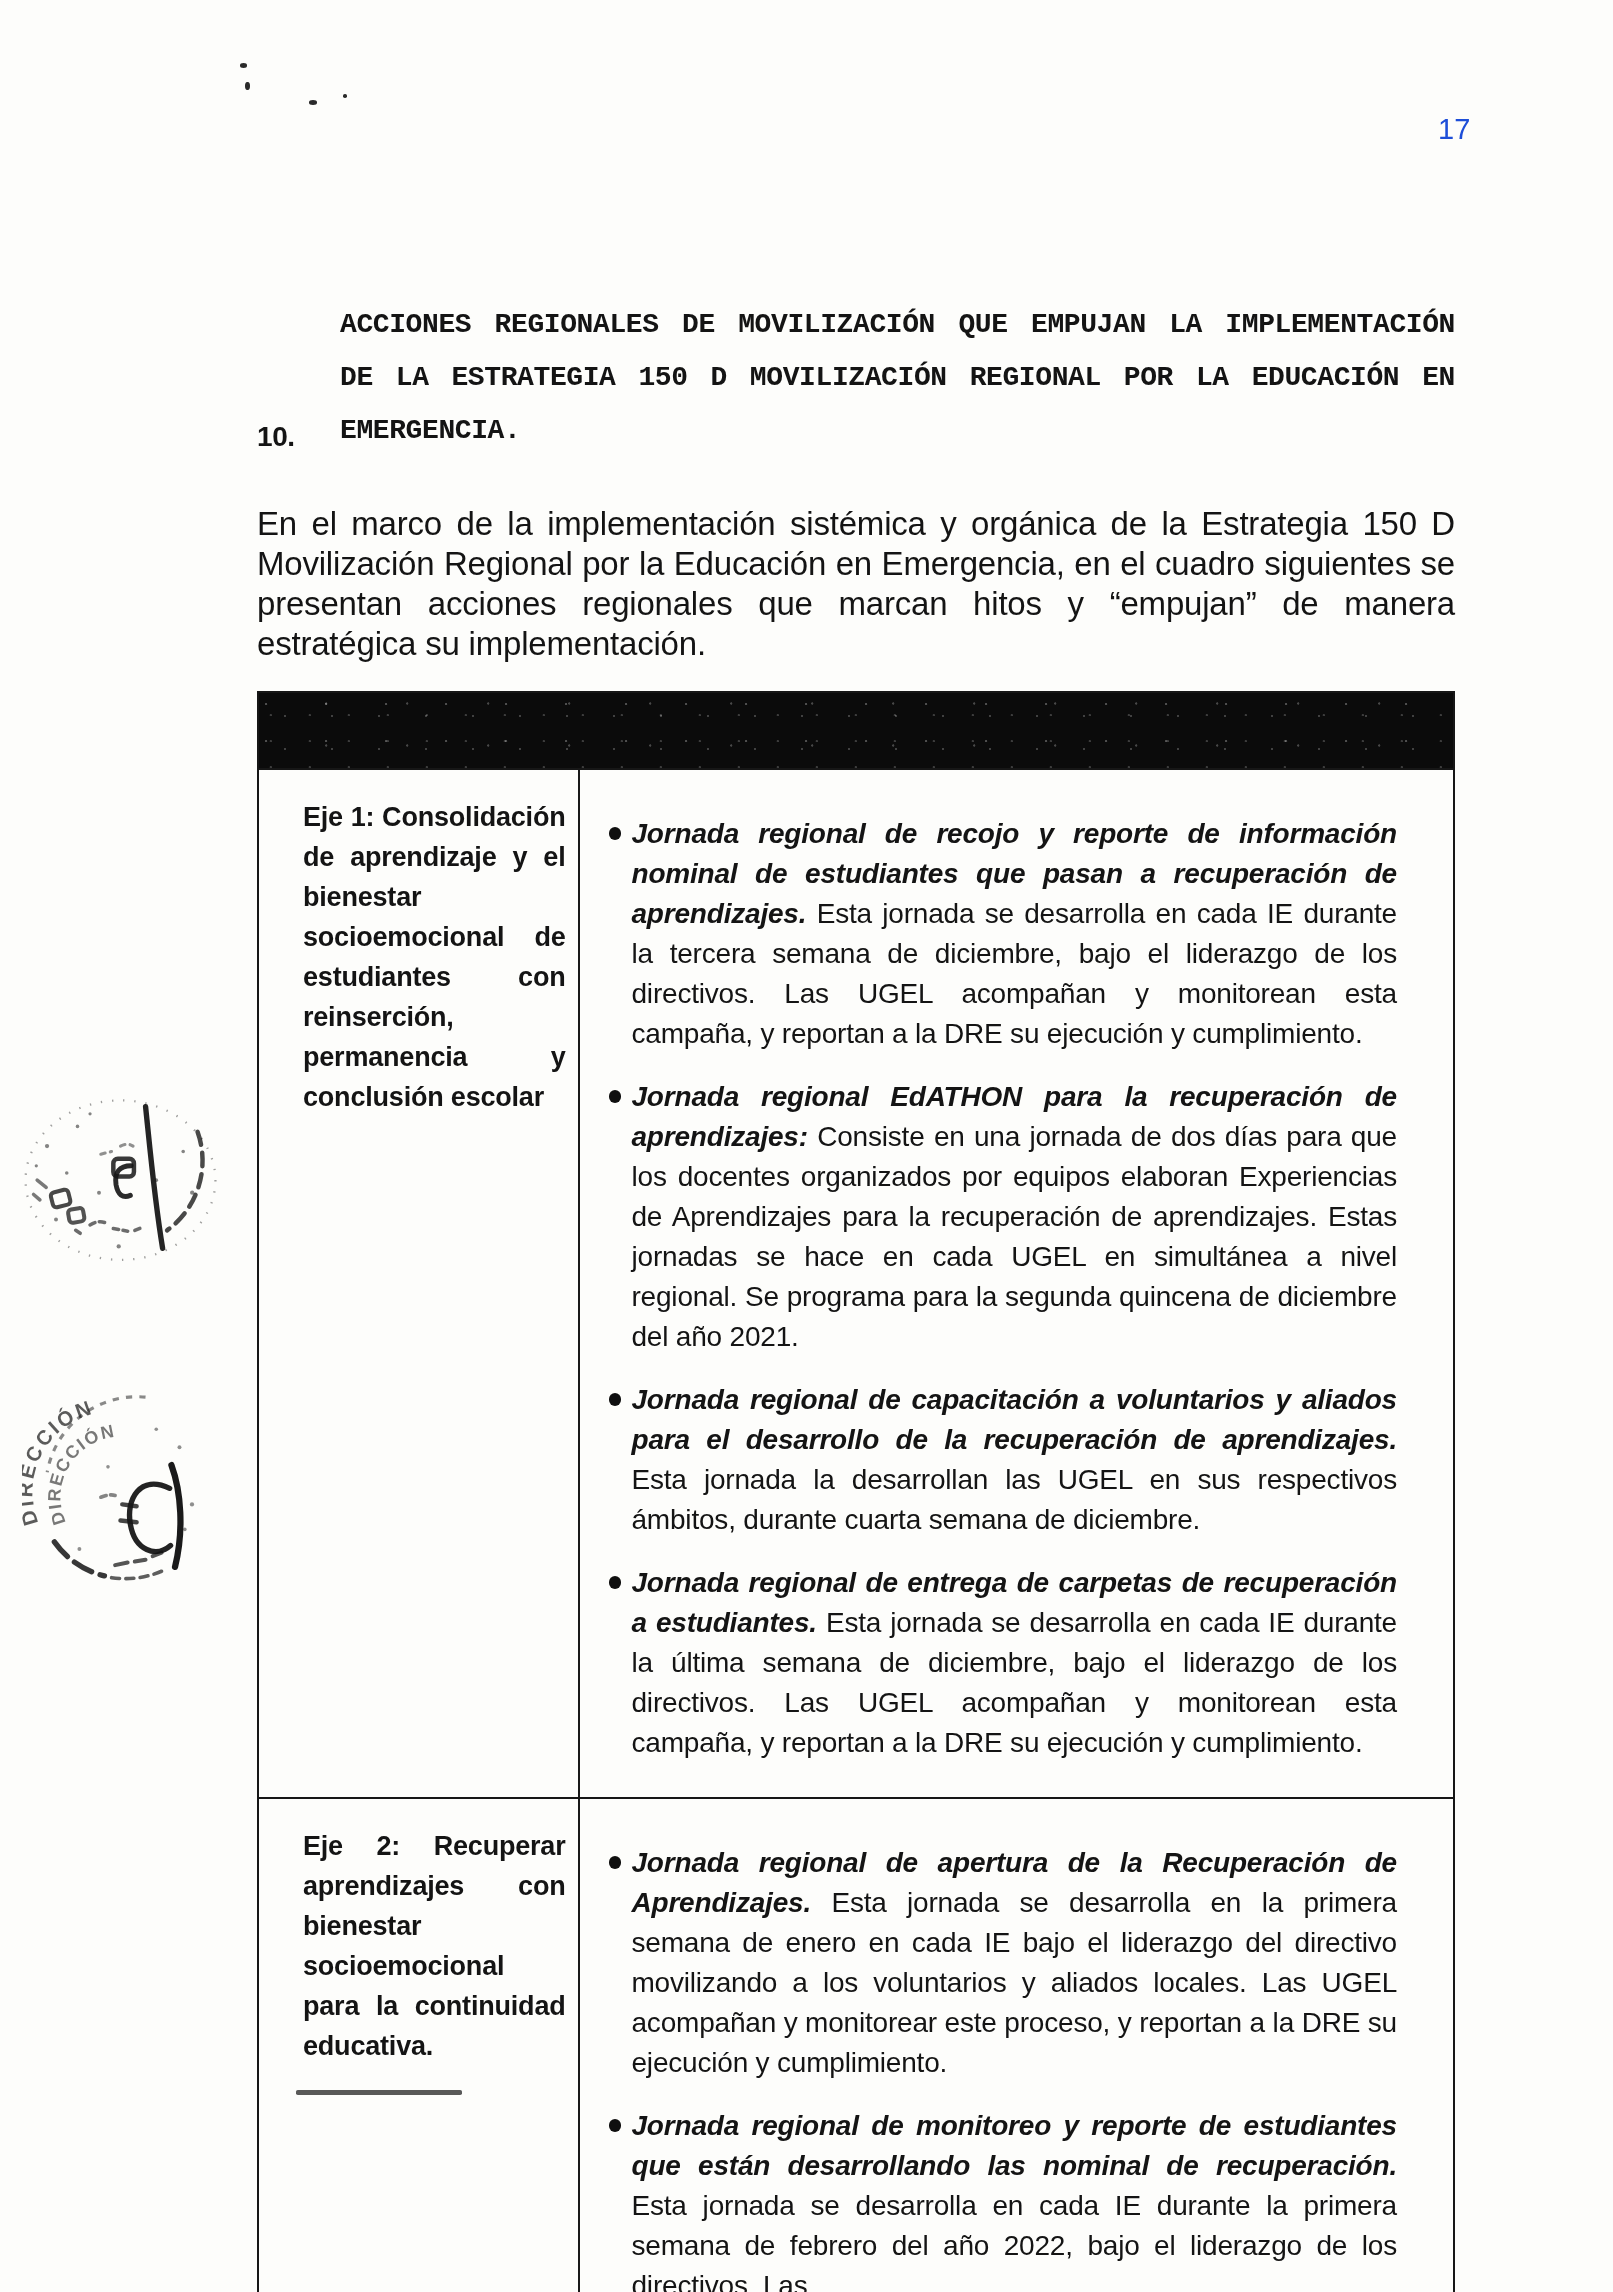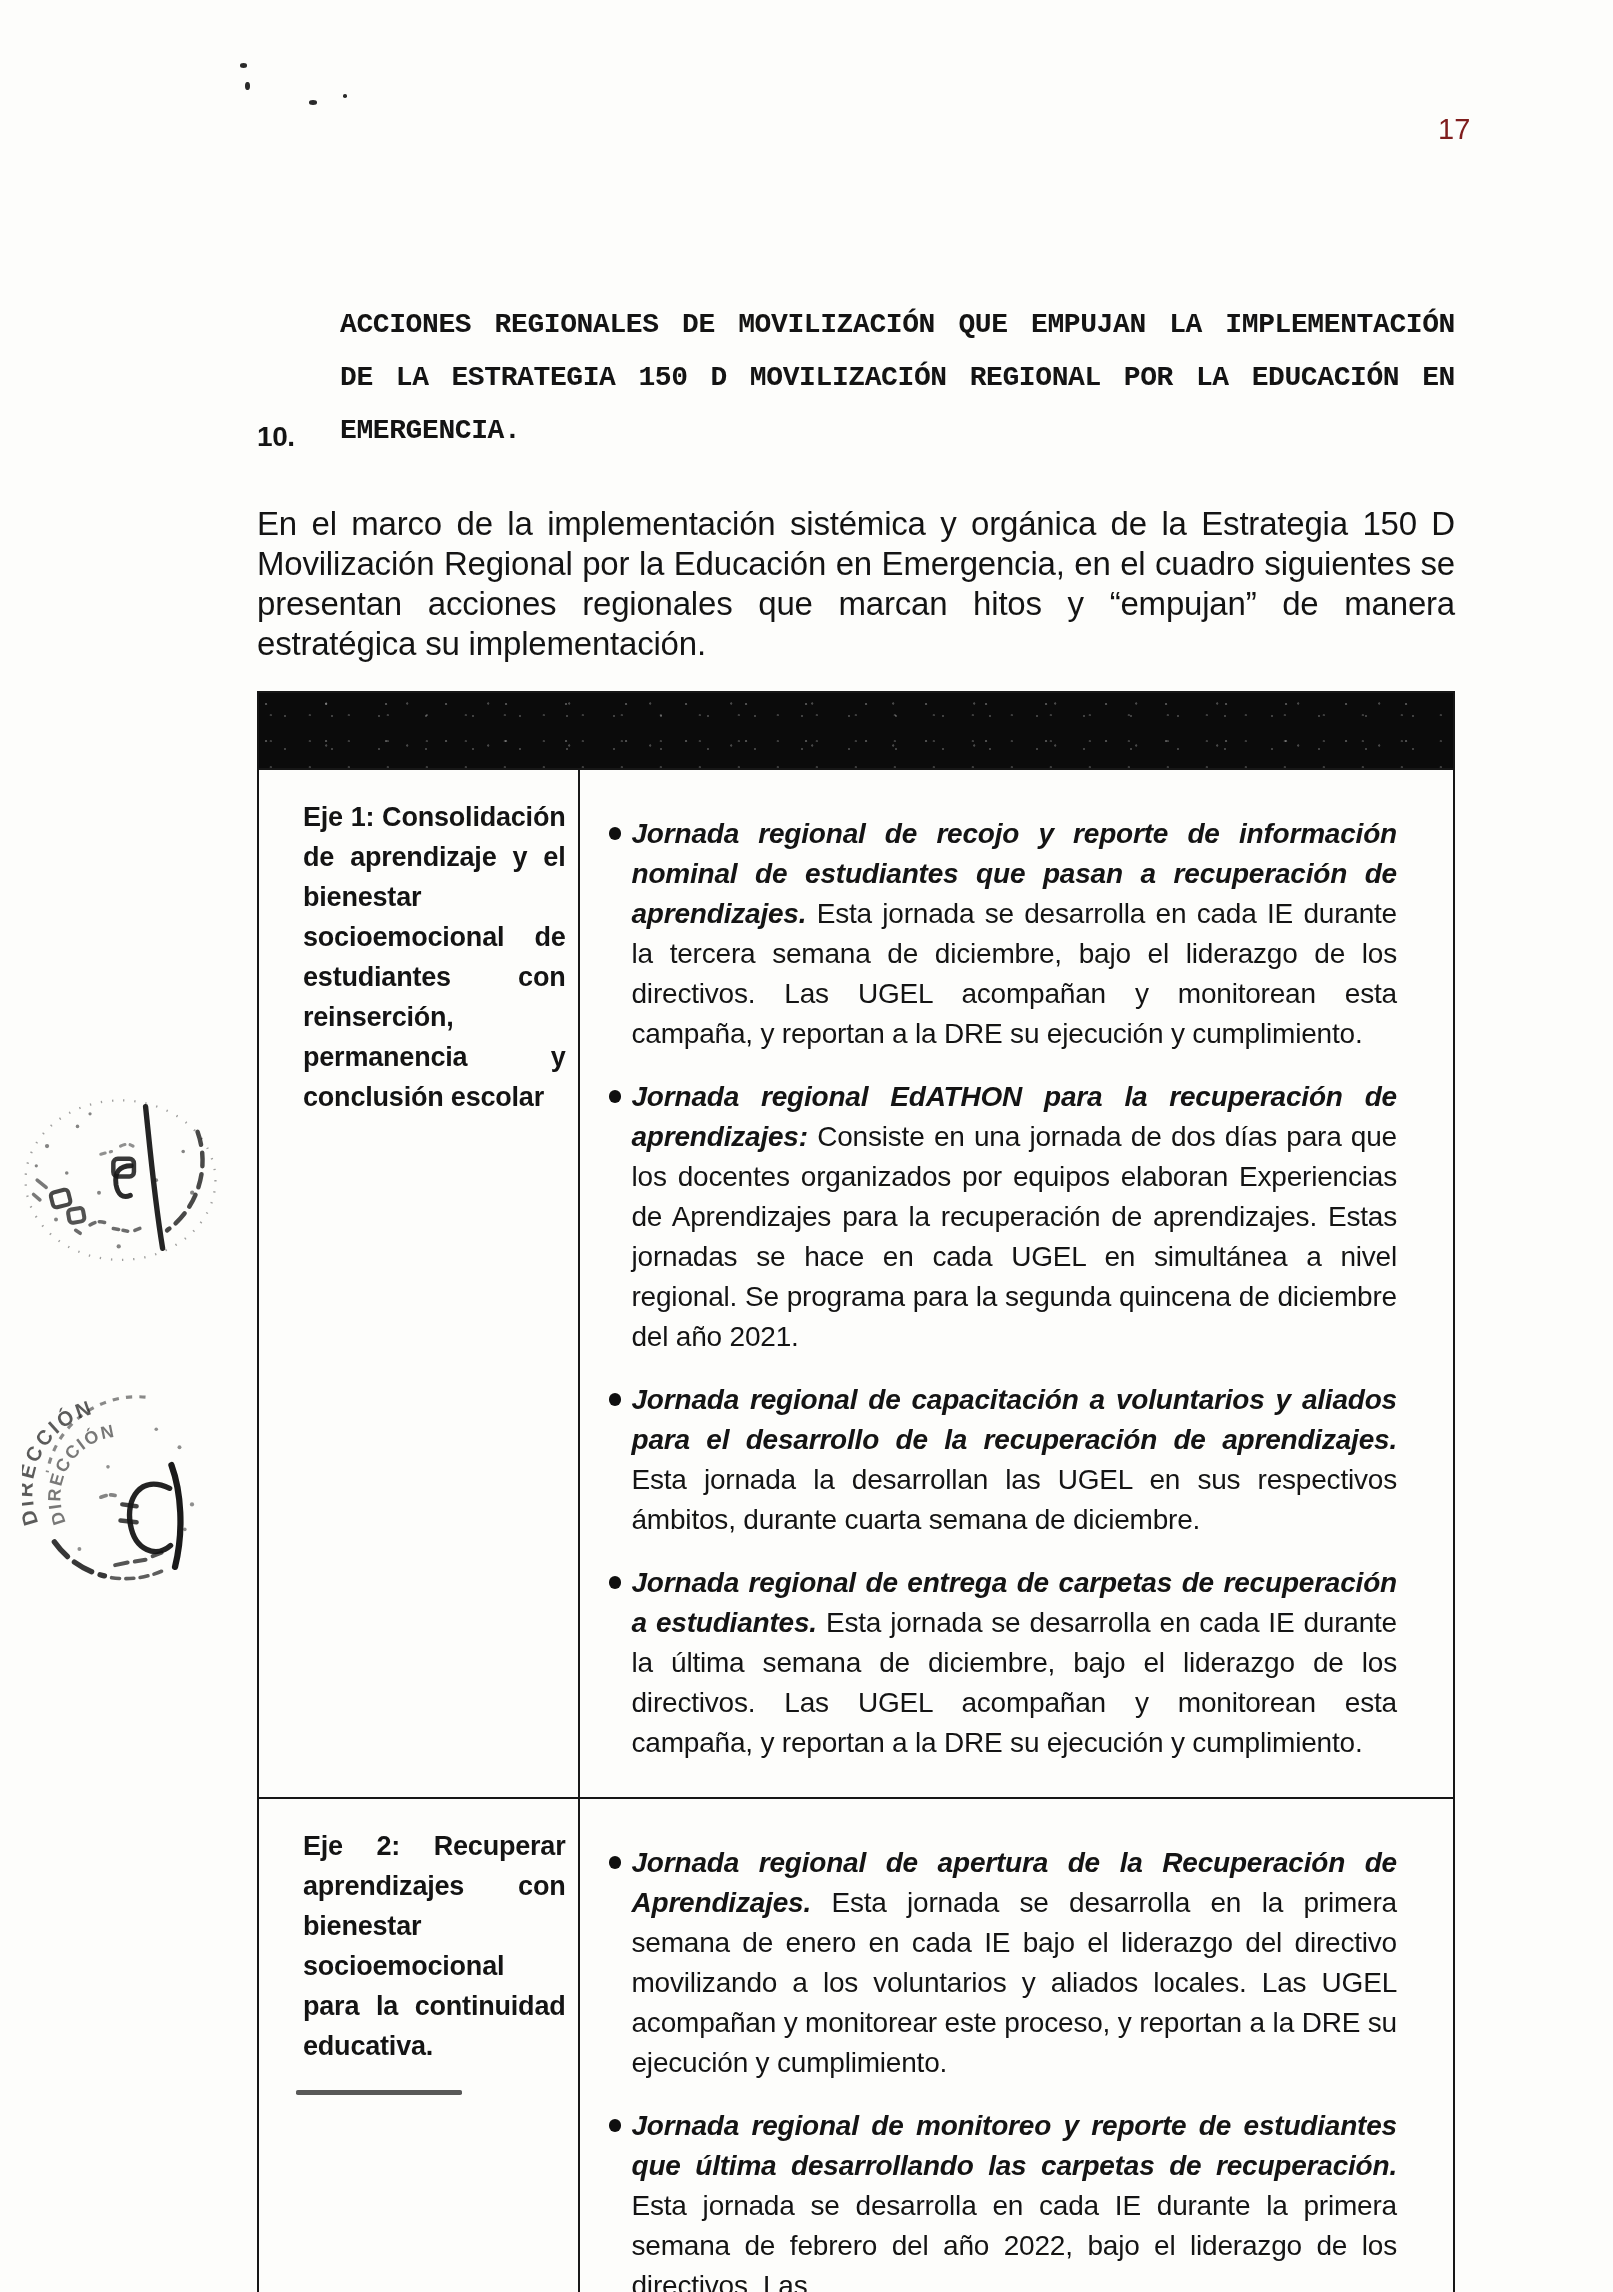--- a/index.html
+++ b/index.html
@@ -1,21 +1,21 @@
 <!DOCTYPE html>
 <html style="font-size:14.3px"><head>
 <meta charset="utf-8">
 <style>
   html,body{margin:0;padding:0;background:#9a9a9a;}
   .page{position:relative;width:1614px;height:2293px;background:#fdfdfb;overflow:hidden;
         font-family:"Liberation Sans",sans-serif;color:#141414;}
   .content{position:absolute;left:257px;top:0;width:1198px;padding-top:298px;}
 
   
-  .page-number{position:absolute;top:113px;left:1438px;font-size:29px;font-weight:400;color:#7f1d1d;}
+  .page-number{position:absolute;top:113px;left:1438px;font-size:29px;font-weight:400;color:#1d4ed8;}
 
   
   .speck{position:absolute;background:#2a2a2a;border-radius:50%;}
 
   
   .heading{display:flex;align-items:flex-end;}
   .heading-num{flex:none;width:83px;font-size:28px;font-weight:700;line-height:40px;letter-spacing:-0.4px;}
   .heading-text{flex:1;font-size:28px;font-weight:700;line-height:53px;letter-spacing:-0.4px;
                 text-align:justify;font-family:Liberation Mono, monospace;}
 
@@ -162,21 +162,21 @@
           <div class="t-row r2">
             <div class="cell-l">Eje 2: Recuperar aprendizajes con bienestar socioemocional para la continuidad educativa.</div>
             <div class="cell-r">
               <ul class="bullets">
                 <li>
                   <span class="marker"></span>
                   <div class="b-text"><span class="lead">Jornada regional de apertura de la Recuperación de Aprendizajes.</span> <span class="body">Esta jornada se desarrolla en la primera semana de enero en cada IE bajo el liderazgo del directivo movilizando a los voluntarios y aliados locales.  Las UGEL acompañan y monitorear este proceso, y reportan a la DRE su ejecución y cumplimiento.</span></div>
                 </li>
                 <li>
                   <span class="marker"></span>
-                  <div class="b-text"><span class="lead">Jornada regional de monitoreo y reporte de estudiantes que última desarrollando las carpetas de recuperación.</span> <span class="body">Esta jornada se desarrolla en cada IE durante la primera semana de febrero del año 2022, bajo el liderazgo de los directivos. Las</span></div>
+                  <div class="b-text"><span class="lead">Jornada regional de monitoreo y reporte de estudiantes que están desarrollando las nominal de recuperación.</span> <span class="body">Esta jornada se desarrolla en cada IE durante la primera semana de febrero del año 2022, bajo el liderazgo de los directivos. Las</span></div>
                 </li>
               </ul>
             </div>
           </div>
         </div>
     </div>
 
   </div>
 
   <div class="smudge"></div>

